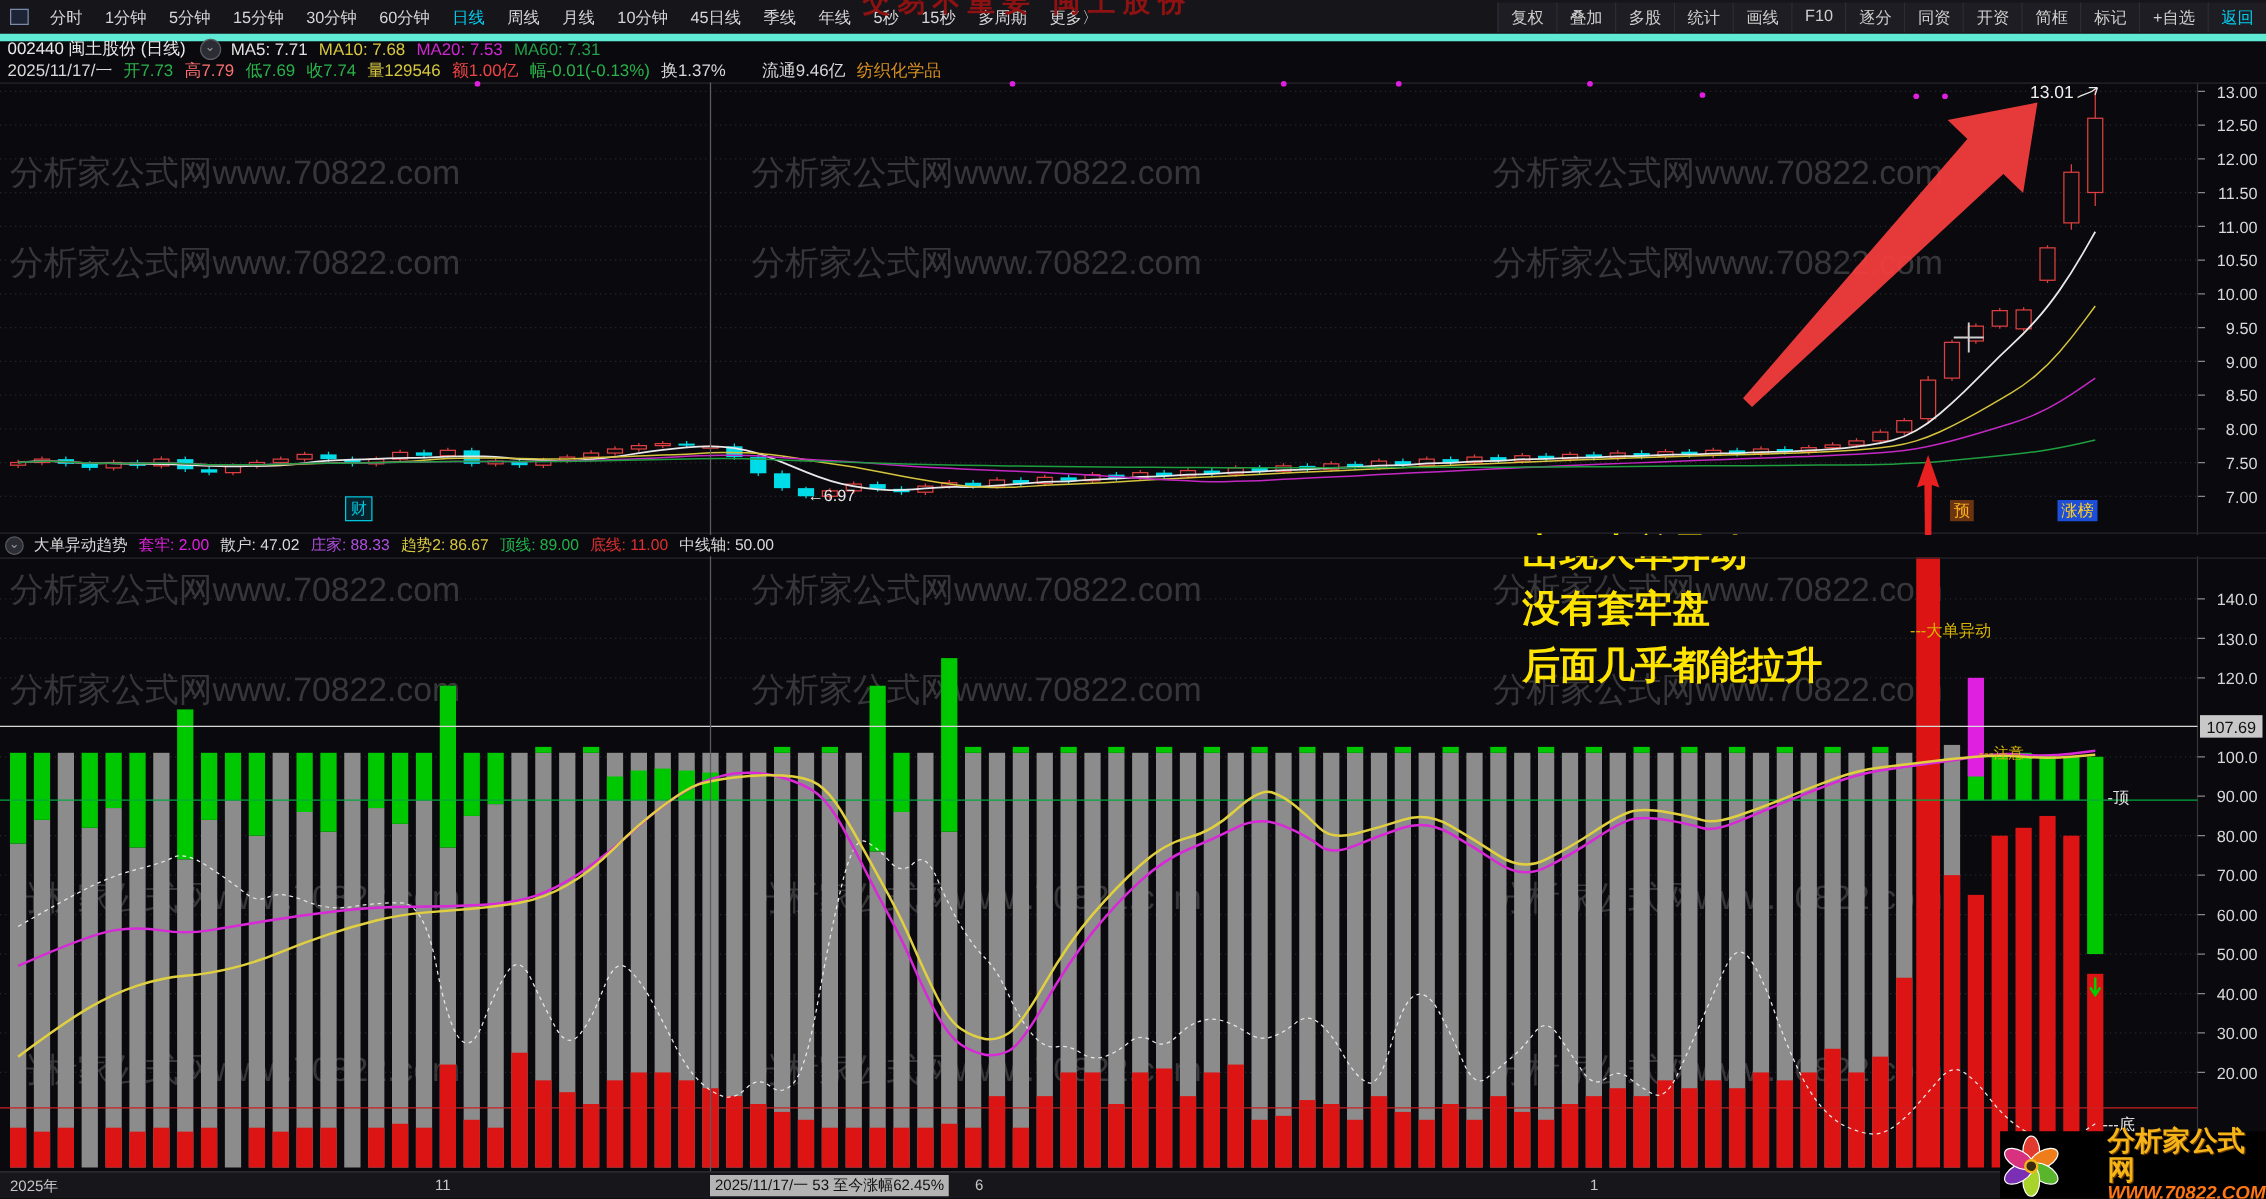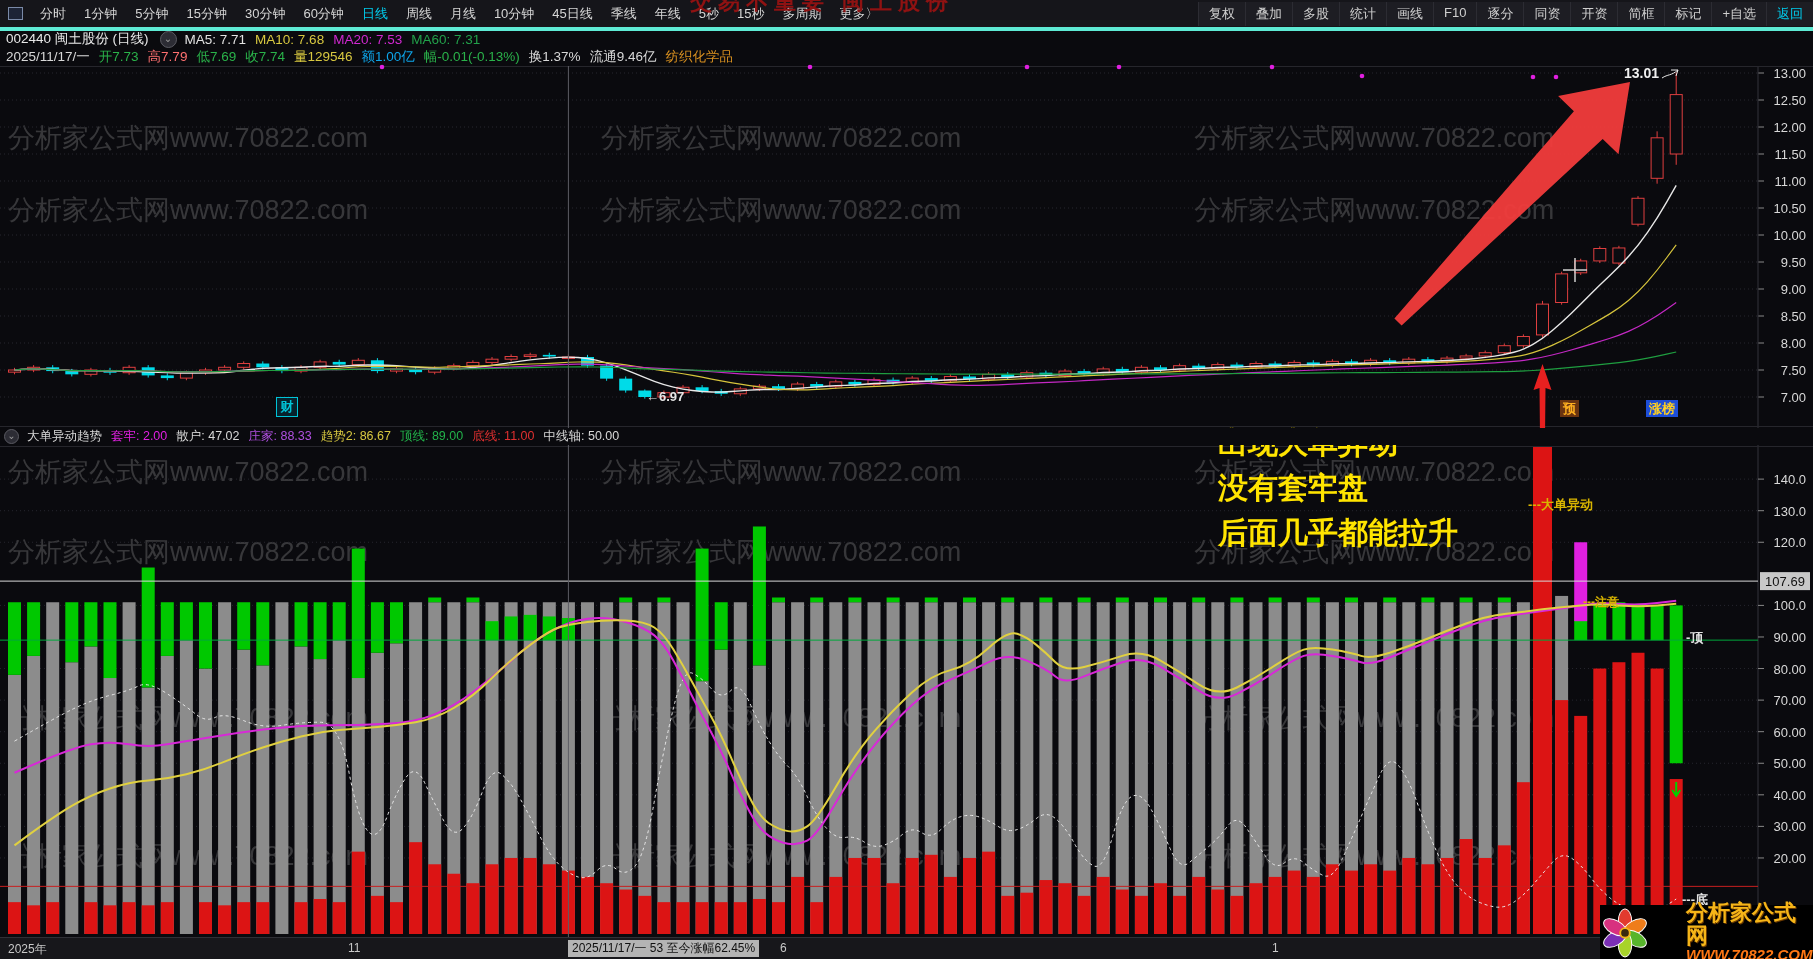--- a/index.html
+++ b/index.html
@@ -1,20 +1,20 @@
 <!DOCTYPE html>
 <html><head>
 <meta charset="utf-8">
 <style>
   html,body{margin:0;padding:0;background:#000;}
   #app{position:relative;width:1813px;height:959px;background:#0a0a0e;overflow:hidden;
        font-family:"Liberation Sans","DejaVu Sans",sans-serif;color:#ddd;}
   
   #menubar{position:absolute;left:0;top:0;width:1813px;height:27px;background:#15151a;
-           border-bottom:4px solid #5eead4;display:flex;align-items:center;z-index:6;}
+           border-bottom:6px solid #5eead4;display:flex;align-items:center;z-index:6;}
   #menubar .win-icon{width:13px;height:11px;border:1px solid #7a8aa8;margin:0 8px 0 8px;background:#1d2436;}
   .mitem{padding:0 9px;font-size:13px;color:#d6d6d6;cursor:default;white-space:nowrap;}
   .mitem.active{color:#00cdee;}
   #rightmenu{margin-left:auto;display:flex;}
   .rmitem{padding:3px 10px;font-size:13px;color:#cfcfcf;background:#1d1d23;border-left:1px solid #2c2c33;white-space:nowrap;}
   .rmitem.active{color:#00cdee;}
   #top-clip{position:absolute;left:690px;top:-13px;z-index:7;font-size:22px;font-weight:bold;
             color:#8f1212;letter-spacing:6px;white-space:nowrap;}
   
   #stockline{position:absolute;left:6px;top:30px;height:18px;display:flex;align-items:center;
@@ -32,21 +32,21 @@
   .wmrow{position:absolute;left:8px;width:1790px;display:flex;gap:233px;z-index:1;
          font-size:27px;font-weight:normal;color:rgba(150,150,150,0.33);white-space:nowrap;overflow:hidden;}
   
   svg.layer{position:absolute;left:0;top:0;z-index:2;}
   svg#overlay{z-index:4;pointer-events:none;}
   
   .hframe{position:absolute;left:0;width:1813px;height:0;border-top:1px solid #26262c;z-index:3;}
   
   #note{position:absolute;left:1218px;top:420px;z-index:5;font-size:30px;font-weight:bold;
         color:#ffe400;line-height:45px;white-space:nowrap;}
-  .minilabel{position:absolute;z-index:5;white-space:nowrap;font-weight:bold;}
+  .minilabel{position:absolute;z-index:5;white-space:nowrap;}
   #lbl-dadan{left:1528px;top:496px;color:#d8b400;font-size:13px;}
   #lbl-zhuyi{left:1568px;top:594px;color:#d8b400;font-size:12px;margin-left:15px;}
   #lbl-ding{left:1686px;top:629px;color:#e2e2e2;font-size:13px;}
   #lbl-di{left:1682px;top:891px;color:#e2e2e2;font-size:13px;}
   #lbl-1301{left:1624px;top:65px;color:#f0f0f0;font-size:14px;}
   #lbl-697{left:646px;top:389px;color:#e6e6e6;font-size:13px;}
   #badge-cai{left:276px;top:397px;width:20px;height:18px;border:1px solid #00c4d8;color:#00c4d8;
              background:#07222c;font-size:13px;line-height:18px;text-align:center;}
   #badge-yu{left:1560px;top:400px;background:#6b3410;color:#ffb020;font-size:13px;padding:0 3px;line-height:17px;}
   #badge-zb{left:1646px;top:400px;background:#1d4ed8;color:#ffd020;font-size:13px;padding:0 3px;line-height:17px;}
@@ -113,24 +113,24 @@
     <span id="maSegs"><span class="seg" style="color: rgb(226, 226, 226);">MA5: 7.71</span><span class="seg" style="color: rgb(216, 200, 64);">MA10: 7.68</span><span class="seg" style="color: rgb(208, 40, 208);">MA20: 7.53</span><span class="seg" style="color: rgb(34, 160, 74);">MA60: 7.31</span></span>
   </div>
 
   <div id="ohlcline">
       <span class="seg" style="color: rgb(216, 216, 216);">2025/11/17/一</span>
       <span class="seg" style="color: rgb(42, 178, 74);">开7.73</span>
       <span class="seg" style="color: rgb(255, 112, 112);">高7.79</span>
       <span class="seg" style="color: rgb(42, 178, 74);">低7.69</span>
       <span class="seg" style="color: rgb(42, 178, 74);">收7.74</span>
       <span class="seg" style="color: rgb(216, 200, 64);">量129546</span>
-      <span class="seg" style="color: #0ea5e9;">额1.00亿</span>
+      <span class="seg" style="color: #ef4444;">额1.00亿</span>
       <span class="seg" style="color: rgb(42, 178, 74);">幅-0.01(-0.13%)</span>
       <span class="seg" style="color: rgb(216, 216, 216);">换1.37%</span>
-      <span class="seg" style="color: rgb(216, 216, 216);">流通9.46亿</span>
+      <span class="seg" style="color: rgb(216, 216, 216); margin-left: 20px;">流通9.46亿</span>
       <span class="seg" style="color: rgb(216, 144, 32);">纺织化学品</span>
     </div>
 
   <div class="wmrow" style="top:120px">
       <span>分析家公式网www.70822.com</span>
       <span>分析家公式网www.70822.com</span>
       <span>分析家公式网www.70822.com</span>
     </div>
   <div class="wmrow" style="top:192px">
       <span>分析家公式网www.70822.com</span>

